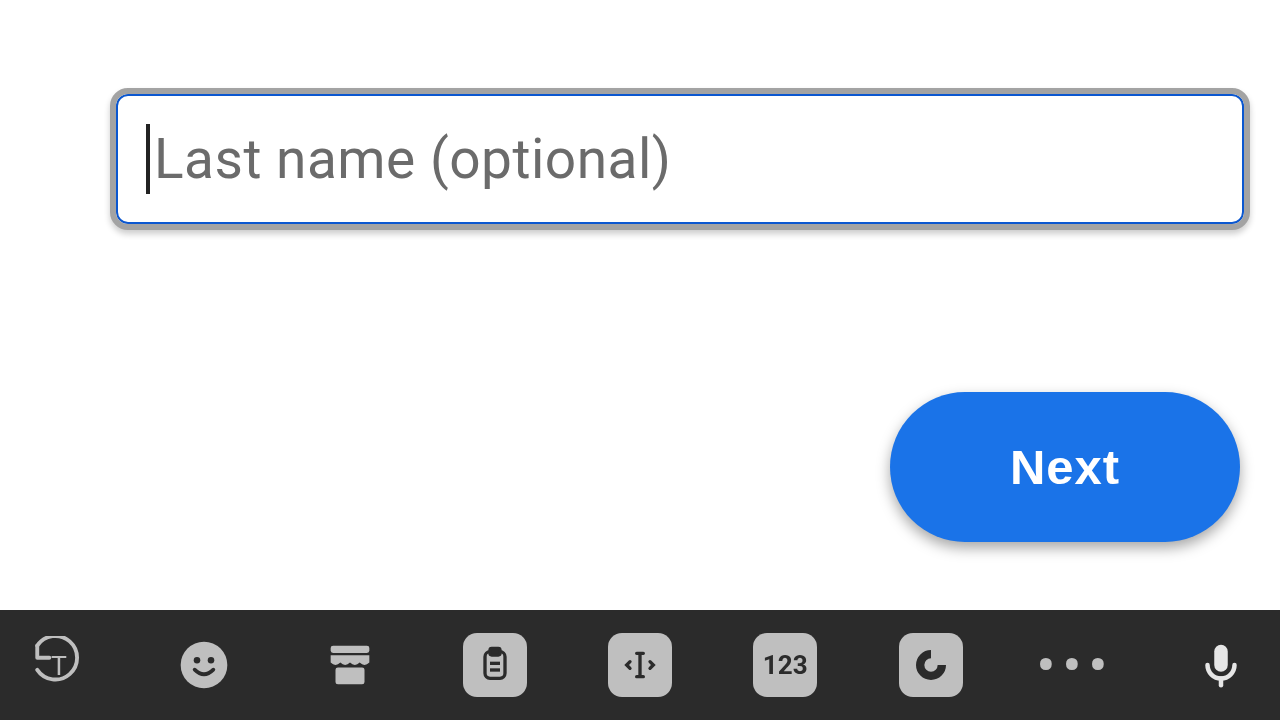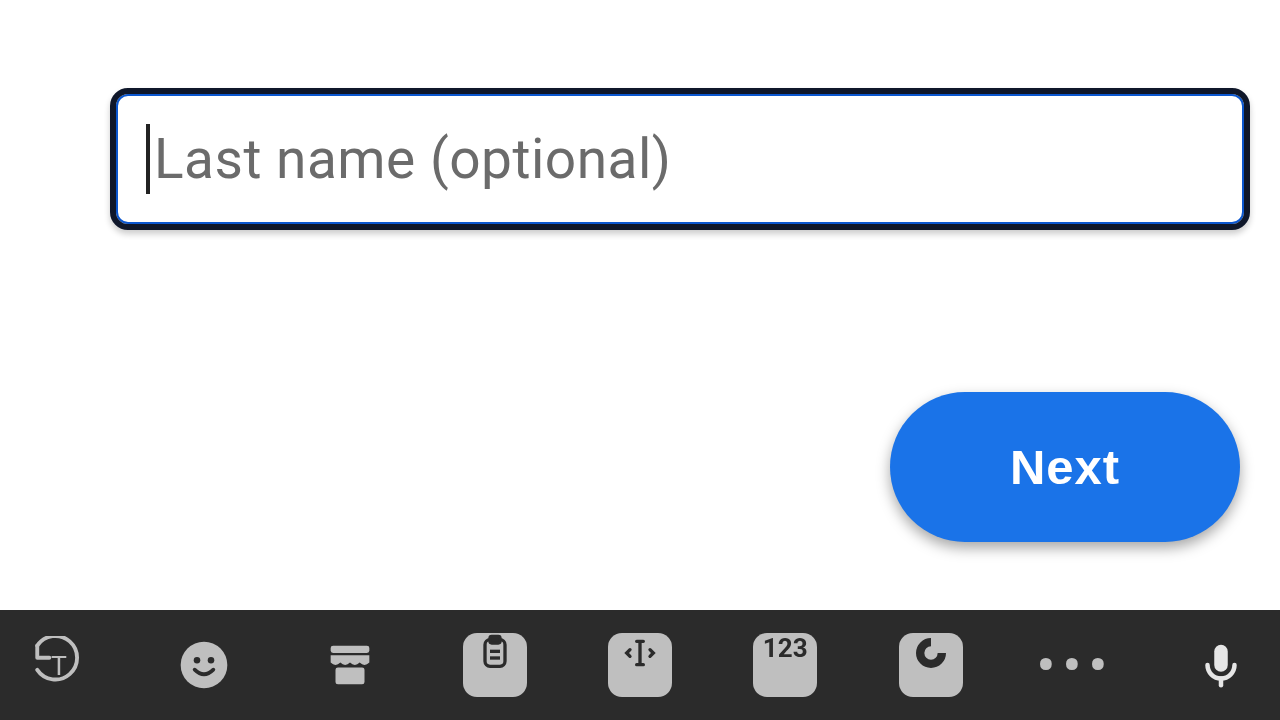--- a/index.html
+++ b/index.html
@@ -1,19 +1,19 @@
 <!DOCTYPE html>
 <html><head>
 <meta charset="utf-8">
 <style>
   html,body{margin:0;padding:0;width:1280px;height:720px;background:#fff;font-family:Roboto,Arial,sans-serif;overflow:hidden;}
   .screen{position:relative;width:1280px;height:720px;}
   .input-wrap{
     position:absolute;left:110px;top:88px;width:1140px;height:142px;
-    border:6px solid #0f172a;border-radius:18px;
+    border:6px solid #a3a3a3;border-radius:18px;
     box-shadow:0 0 0 2px #0b57d0 inset,0 4px 6px rgba(0,0,0,.2);
     display:flex;align-items:center;padding:0 30px;box-sizing:border-box;
     background:#fff;
   }
   .caret{display:inline-block;width:4px;height:70px;background:#222;margin-right:2px;}
   .input-text{
     flex:1;border:none;outline:none;font-size:55px;color:#6b6b6b;
     background:transparent;letter-spacing:.5px;font-family:inherit;
   }
   .input-text::placeholder{color:#6b6b6b;}
@@ -22,21 +22,21 @@
     background:#1a73e8;border:none;border-radius:80px;color:#fff;
     font-size:49px;font-weight:700;letter-spacing:1px;cursor:pointer;
     box-shadow:0 6px 14px rgba(0,0,0,.35);display:flex;align-items:center;justify-content:center;
   }
   .kb{
     position:absolute;left:0;bottom:0;width:1280px;height:110px;background:#2b2b2b;
     display:flex;align-items:center;justify-content:space-between;padding:0 26px;box-sizing:border-box;
   }
   .kbi{width:66px;height:66px;display:flex;align-items:center;justify-content:center;}
   .kbi svg{display:block;}
-  .chip{background:#bfbfbf;border-radius:14px;width:64px;height:64px;display:flex;justify-content:center;}
+  .chip{background:#bfbfbf;border-radius:14px;width:64px;height:64px;display:flex;align-items:center;justify-content:center;}
   .chip svg,.chip span{color:#2b2b2b;}
   .dots{color:#bfbfbf;font-size:50px;letter-spacing:8px;font-weight:700;}
 </style>
 </head>
 <body>
 
 <div class="screen">
 
   <div class="input-wrap">
     <span class="caret"></span>

